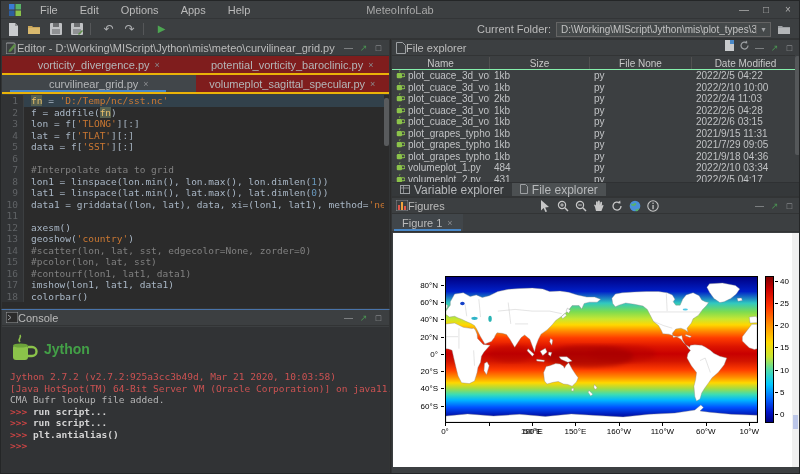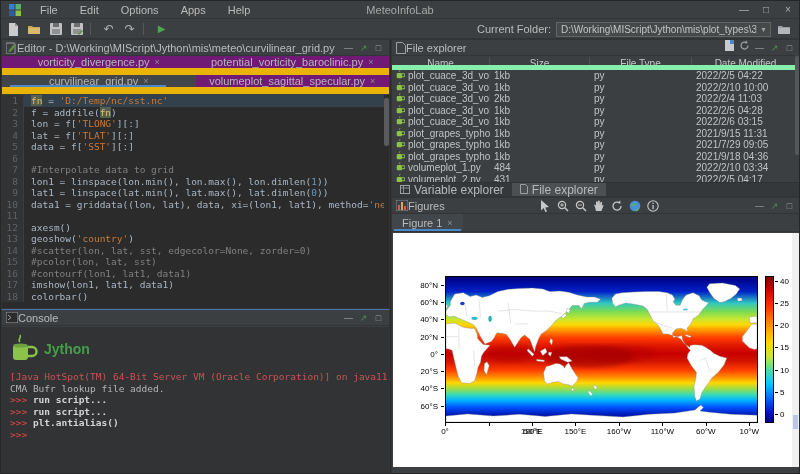--- a/index.html
+++ b/index.html
@@ -36,21 +36,21 @@
   .panel { position:absolute; background:#3c3f41; border:1px solid #323435; }
   .panel-header { height:16px; display:flex; align-items:center; padding:0 4px;
     background:#3c3f41; border-bottom:1px solid #323435; font-size:11px; color:#bbbbbb; }
   .panel-header .ph-title { white-space:nowrap; overflow:hidden; }
   .panel-controls { margin-left:auto; display:flex; gap:2px; align-items:center; }
   .pc { width:13px; text-align:center; font-size:9px; color:#9da0a3; line-height:14px; }
   .pc.float { color:#4a9152; }
 
   
   #editor-panel { left:0; top:38px; width:389px; height:270px; }
-  .tab-row { height:19px; display:flex; background:#701a75; border-bottom:7px solid #eab308; }
+  .tab-row { height:19px; display:flex; background:#7f1d1d; border-bottom:2px solid #eab308; }
   .etab { flex:1; display:flex; align-items:center; justify-content:center; gap:5px;
     font-size:11px; color:#b4b6b8; position:relative; }
   .etab.active { background:#41464a; }
   .etab.active::after { content:""; position:absolute; left:8px; right:30px; bottom:0; height:2px; background:#4a88c7; }
   .etab-close { color:#8a8d90; font-size:9px; }
   .code-area { position:absolute; left:0; top:55px; right:0; bottom:0; background:#2b2b2b; overflow:hidden; }
   .code-line { display:flex; height:11.5px; line-height:11.5px;
     font-family:"DejaVu Sans Mono", monospace; font-size:9.5px; white-space:pre; }
   .code-line.caret-line .code-text-wrap { background:#32414b; }
   .gutter-num { flex:0 0 22px; text-align:right; padding-right:5px; color:#606366;
@@ -71,21 +71,21 @@
   .jy-name { color:#43a047; font-weight:bold; font-size:14px; font-family:"Liberation Sans",sans-serif; }
   .con-line { height:11.5px; line-height:11.5px; white-space:pre; }
   .con-line.banner { color:#cc5252; }
   .con-line.info { color:#b5b5b5; }
   .con-line.cmd { color:#d4d4d4; font-weight:bold; }
   .con-prompt { color:#cc4444; font-weight:bold; }
 
   
   #explorer-panel { left:390px; top:38px; width:410px; height:158px; }
   .fe-table { position:absolute; left:0; top:17px; right:0; bottom:14px; overflow:hidden; font-size:10px; }
-  .fe-hrow { display:flex; height:13px; line-height:13px; border-bottom:5px solid #86efac; color:#c7c7c7;justify-content:center; }
+  .fe-hrow { display:flex; height:13px; line-height:13px; border-bottom:1px solid #86efac; color:#c7c7c7;justify-content:center; }
   .fe-hcell { text-align:center; border-right:1px solid #515151; overflow:hidden; }
   .fe-row { display:flex; height:11.5px; line-height:11.5px; color:#c0c2c4; }
   .fe-cell { padding-left:4px; white-space:nowrap; overflow:hidden; }
   .col-0 { width:98px; } .col-1 { width:100px; } .col-2 { width:102px; } .col-3 { flex:1; }
   .fe-cell.col-0 { display:flex; align-items:center; gap:3px; }
   .fe-scroll { position:absolute; right:0; top:14px; bottom:0; width:5px; background:#3c3f41; }
   .fe-thumb { position:absolute; left:0; right:0; top:2px; height:70%; background:#55585a; border-radius:2px; }
   .fe-tabs { position:absolute; left:0; bottom:0; right:0; height:14px; display:flex;
     background:#35383a; border-top:1px solid #2f3133; font-size:12px; }
   .fe-tab { display:flex; align-items:center; gap:4px; padding:0 8px; color:#b6b8ba; }
@@ -267,20 +267,21 @@
       <div class="jy-logo">
         <svg width="28" height="30" viewBox="0 0 28 30">
           <path d="M10,8 c-3,-3 2,-4 0,-7" stroke="#8bc34a" stroke-width="1.6" fill="none"></path>
           <rect x="3" y="11" width="15" height="15" rx="3" fill="#8bc34a"></rect>
           <path d="M18,13 h4 a3,3 0 0 1 0,9 h-4" stroke="#8bc34a" stroke-width="2.4" fill="none"></path>
           <ellipse cx="10.5" cy="11.5" rx="7.5" ry="2" fill="#6da33a"></ellipse>
         </svg>
         <span class="jy-name">Jython</span>
       </div>
       <div id="console-lines">
+          <div class="con-line banner">Jython 2.7.2 (v2.7.2:925a3cc3b49d, Mar 21 2020, 10:03:58)</div>
           <div class="con-line banner">[Java HotSpot(TM) 64-Bit Server VM (Oracle Corporation)] on java11.0.5</div>
           <div class="con-line info">CMA Bufr lookup file added.</div>
           <div class="con-line cmd"><span class="con-prompt">&gt;&gt;&gt; </span>run script...</div>
           <div class="con-line cmd"><span class="con-prompt">&gt;&gt;&gt; </span>run script...</div>
           <div class="con-line cmd"><span class="con-prompt">&gt;&gt;&gt; </span>plt.antialias()</div>
           <div class="con-line cmd"><span class="con-prompt">&gt;&gt;&gt;</span></div>
         </div>
     </div>
   </div>
 
@@ -305,21 +306,21 @@
         </span>
         <span class="pc">—</span>
         <span class="pc float">↗</span>
         <span class="pc">□</span>
       </div>
     </div>
     <div class="fe-table" id="fe-table">
         <div class="fe-hrow">
           <span class="fe-hcell col-0">Name</span>
           <span class="fe-hcell col-1">Size</span>
-          <span class="fe-hcell col-2">File Type</span>
+          <span class="fe-hcell col-2">File None</span>
           <span class="fe-hcell col-3">Date Modified</span>
         </div>
         <div class="fe-row">
           <span class="fe-cell col-0">
             <span><svg width="9" height="9" viewBox="0 0 12 12">
                 <path d="M5,3 c-1.5,-1 1,-1.5 0,-3" stroke="#8bc34a" stroke-width="1" fill="none"></path>
                 <rect x="1" y="4" width="7" height="7" rx="1.5" fill="#8bc34a"></rect>
                 <path d="M8,5 h2 a1.5,1.5 0 0 1 0,4 h-2" stroke="#8bc34a" stroke-width="1.4" fill="none"></path>
               </svg></span>
             <span>plot_cuace_3d_volume-...</span>

